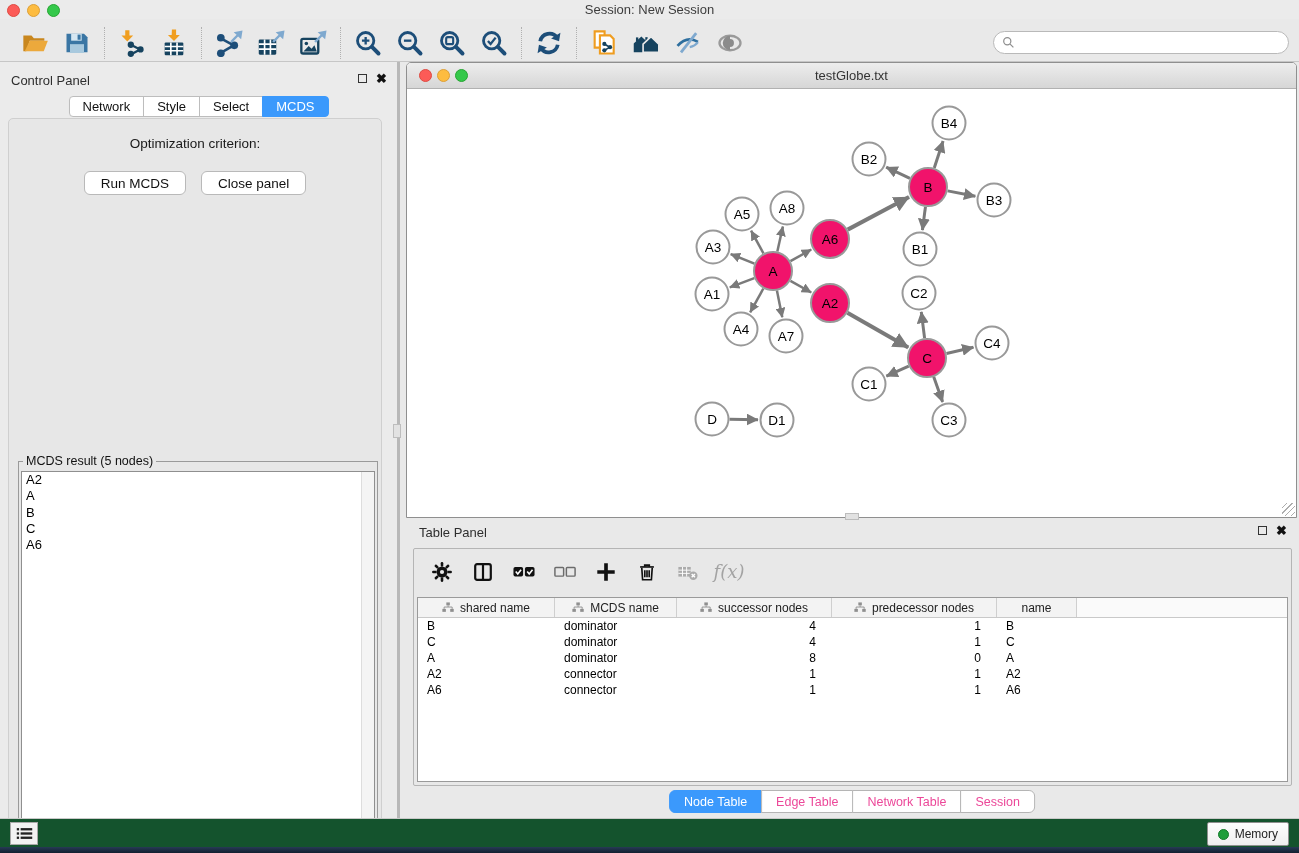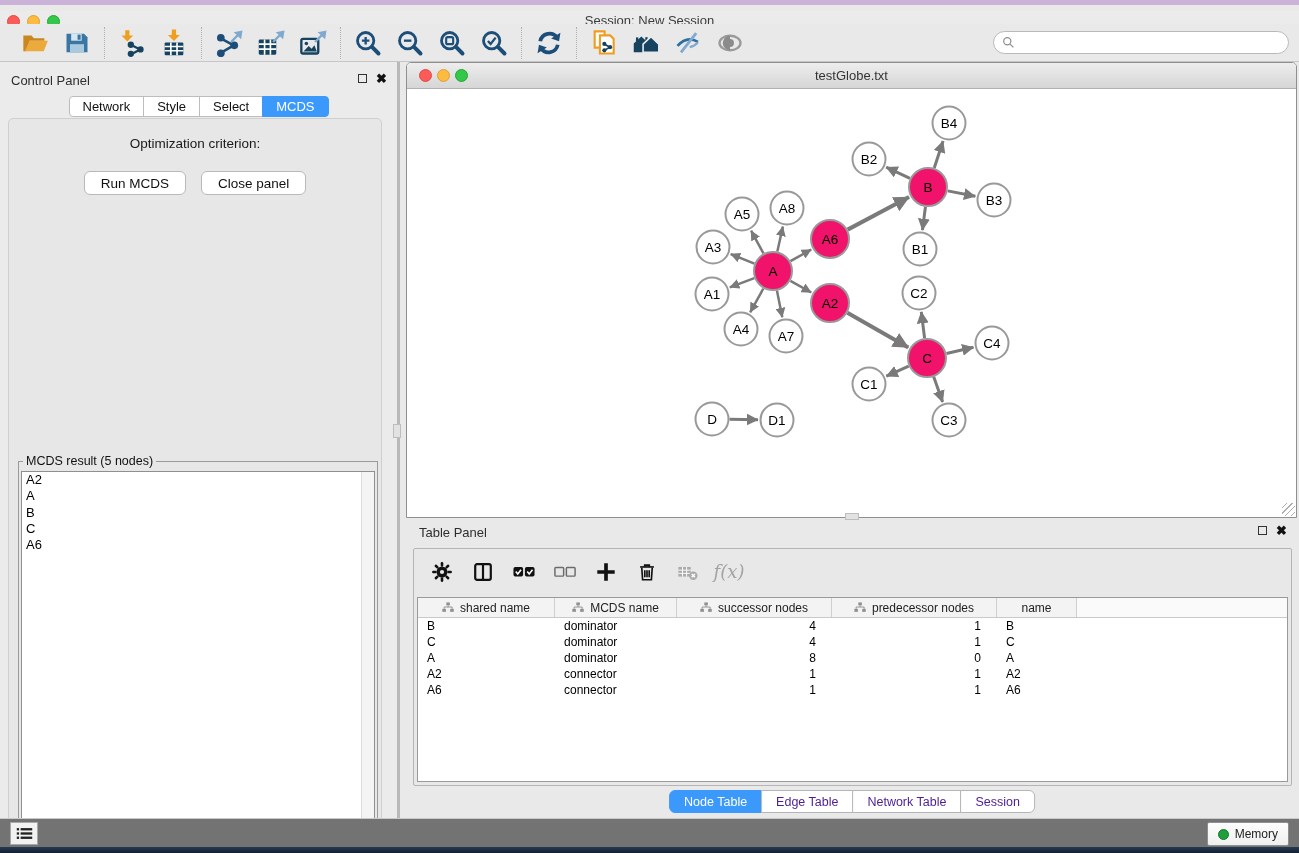--- a/index.html
+++ b/index.html
@@ -1,21 +1,21 @@
 <!DOCTYPE html>
 <html><head>
 <meta charset="utf-8">
 <style>
   * { margin:0; padding:0; box-sizing:border-box; }
   html,body { width:1299px; height:853px; overflow:hidden; }
   body { position:relative; background:#e9e9e9; font-family:"Liberation Sans", sans-serif; color:#222; }
 
   
   .top-strip { position:absolute; left:0; top:0; width:100%; height:5px; background:#cbb2d8; }
-  .titlebar { position:absolute; left:0; top:11px; width:100%; height:19px; background:#ebebeb; }
+  .titlebar { position:absolute; left:0; top:0; width:100%; height:19px; background:#ebebeb; }
   .titlebar .title { position:absolute; left:0; right:0; top:2px; text-align:center; font-size:13px; color:#3d3d3d; }
   .tl { position:absolute; top:4px; width:13px; height:13px; border-radius:50%; }
   .tl.red { background:#fc5b57; border:1px solid #de4b42; }
   .tl.yellow { background:#fdbc40; border:1px solid #dda037; }
   .tl.green { background:#34c84a; border:1px solid #27a532; }
 
   .toolbar { position:absolute; left:0; top:24px; width:100%; height:38px; background:#e9e9e9;
              border-bottom:1px solid #c6c6c6; display:flex; align-items:center; padding-left:8px; }
   .tb-group { display:flex; align-items:center; gap:12px; padding:0 12px; height:32px; }
   .tb-group + .tb-group { border-left:1px dotted #b0b0b0; }
@@ -97,27 +97,27 @@
              border-right:1px solid #cfcfcf; cursor:pointer; }
   .t-hcell svg { width:12px; height:11px; }
   .t-hcell.filler { border-right:none; background:#fafafa; cursor:default; }
   .t-row { display:flex; height:16px; cursor:pointer; }
   .t-cell { font-size:12px; color:#000; white-space:nowrap; overflow:hidden; line-height:16px; }
   .t-cell.al { padding-left:9px; text-align:left; }
   .t-cell.ar { padding-right:16px; text-align:right; }
 
   .bottom-tabs { position:absolute; left:50%; transform:translateX(-50%); bottom:5px; display:flex; }
   .bt-tab { font-size:12.5px; padding:3px 14px; background:#fff; border:1px solid #b5b5b5; margin-left:-1px;
-            cursor:pointer; height:23px; display:flex; align-items:center; color:#4c1d95; }
+            cursor:pointer; height:23px; display:flex; align-items:center; color:#ec4899; }
   .bt-tab:first-child { border-radius:6px 0 0 6px; margin-left:0; }
   .bt-tab:last-child { border-radius:0 6px 6px 0; }
   .bt-tab.active { background:#3b99fc; border-color:#3b99fc; color:#fff;text-align:right; }
 
   
-  .statusbar { position:absolute; left:0; top:818px; width:100%; height:32px; background:#737373;
+  .statusbar { position:absolute; left:0; top:818px; width:100%; height:32px; background:#14532d;
                border-top:1px solid #c9c9c9; }
   .list-btn { position:absolute; left:10px; top:3px; width:28px; height:23px; background:#f2f2f2;
               border:1px solid #a8a8a8; display:flex; align-items:center; justify-content:center; cursor:pointer; }
   .list-btn svg { width:17px; height:15px; }
   .memory-btn { position:absolute; right:10px; top:3px; height:24px; background:linear-gradient(#fdfdfd,#efefef);
                 border:1px solid #8f8f8f; border-radius:2px; display:flex; align-items:center; gap:6px;
                 padding:0 10px; font-size:12px; cursor:pointer; }
   .mem-dot { width:11px; height:11px; border-radius:50%; background:#1f9e3b; border:1px solid #157a2b; }
   .bottom-strip { position:absolute; left:0; top:847px; width:100%; height:6px;
                   background:linear-gradient(#273a55,#121f30); }

